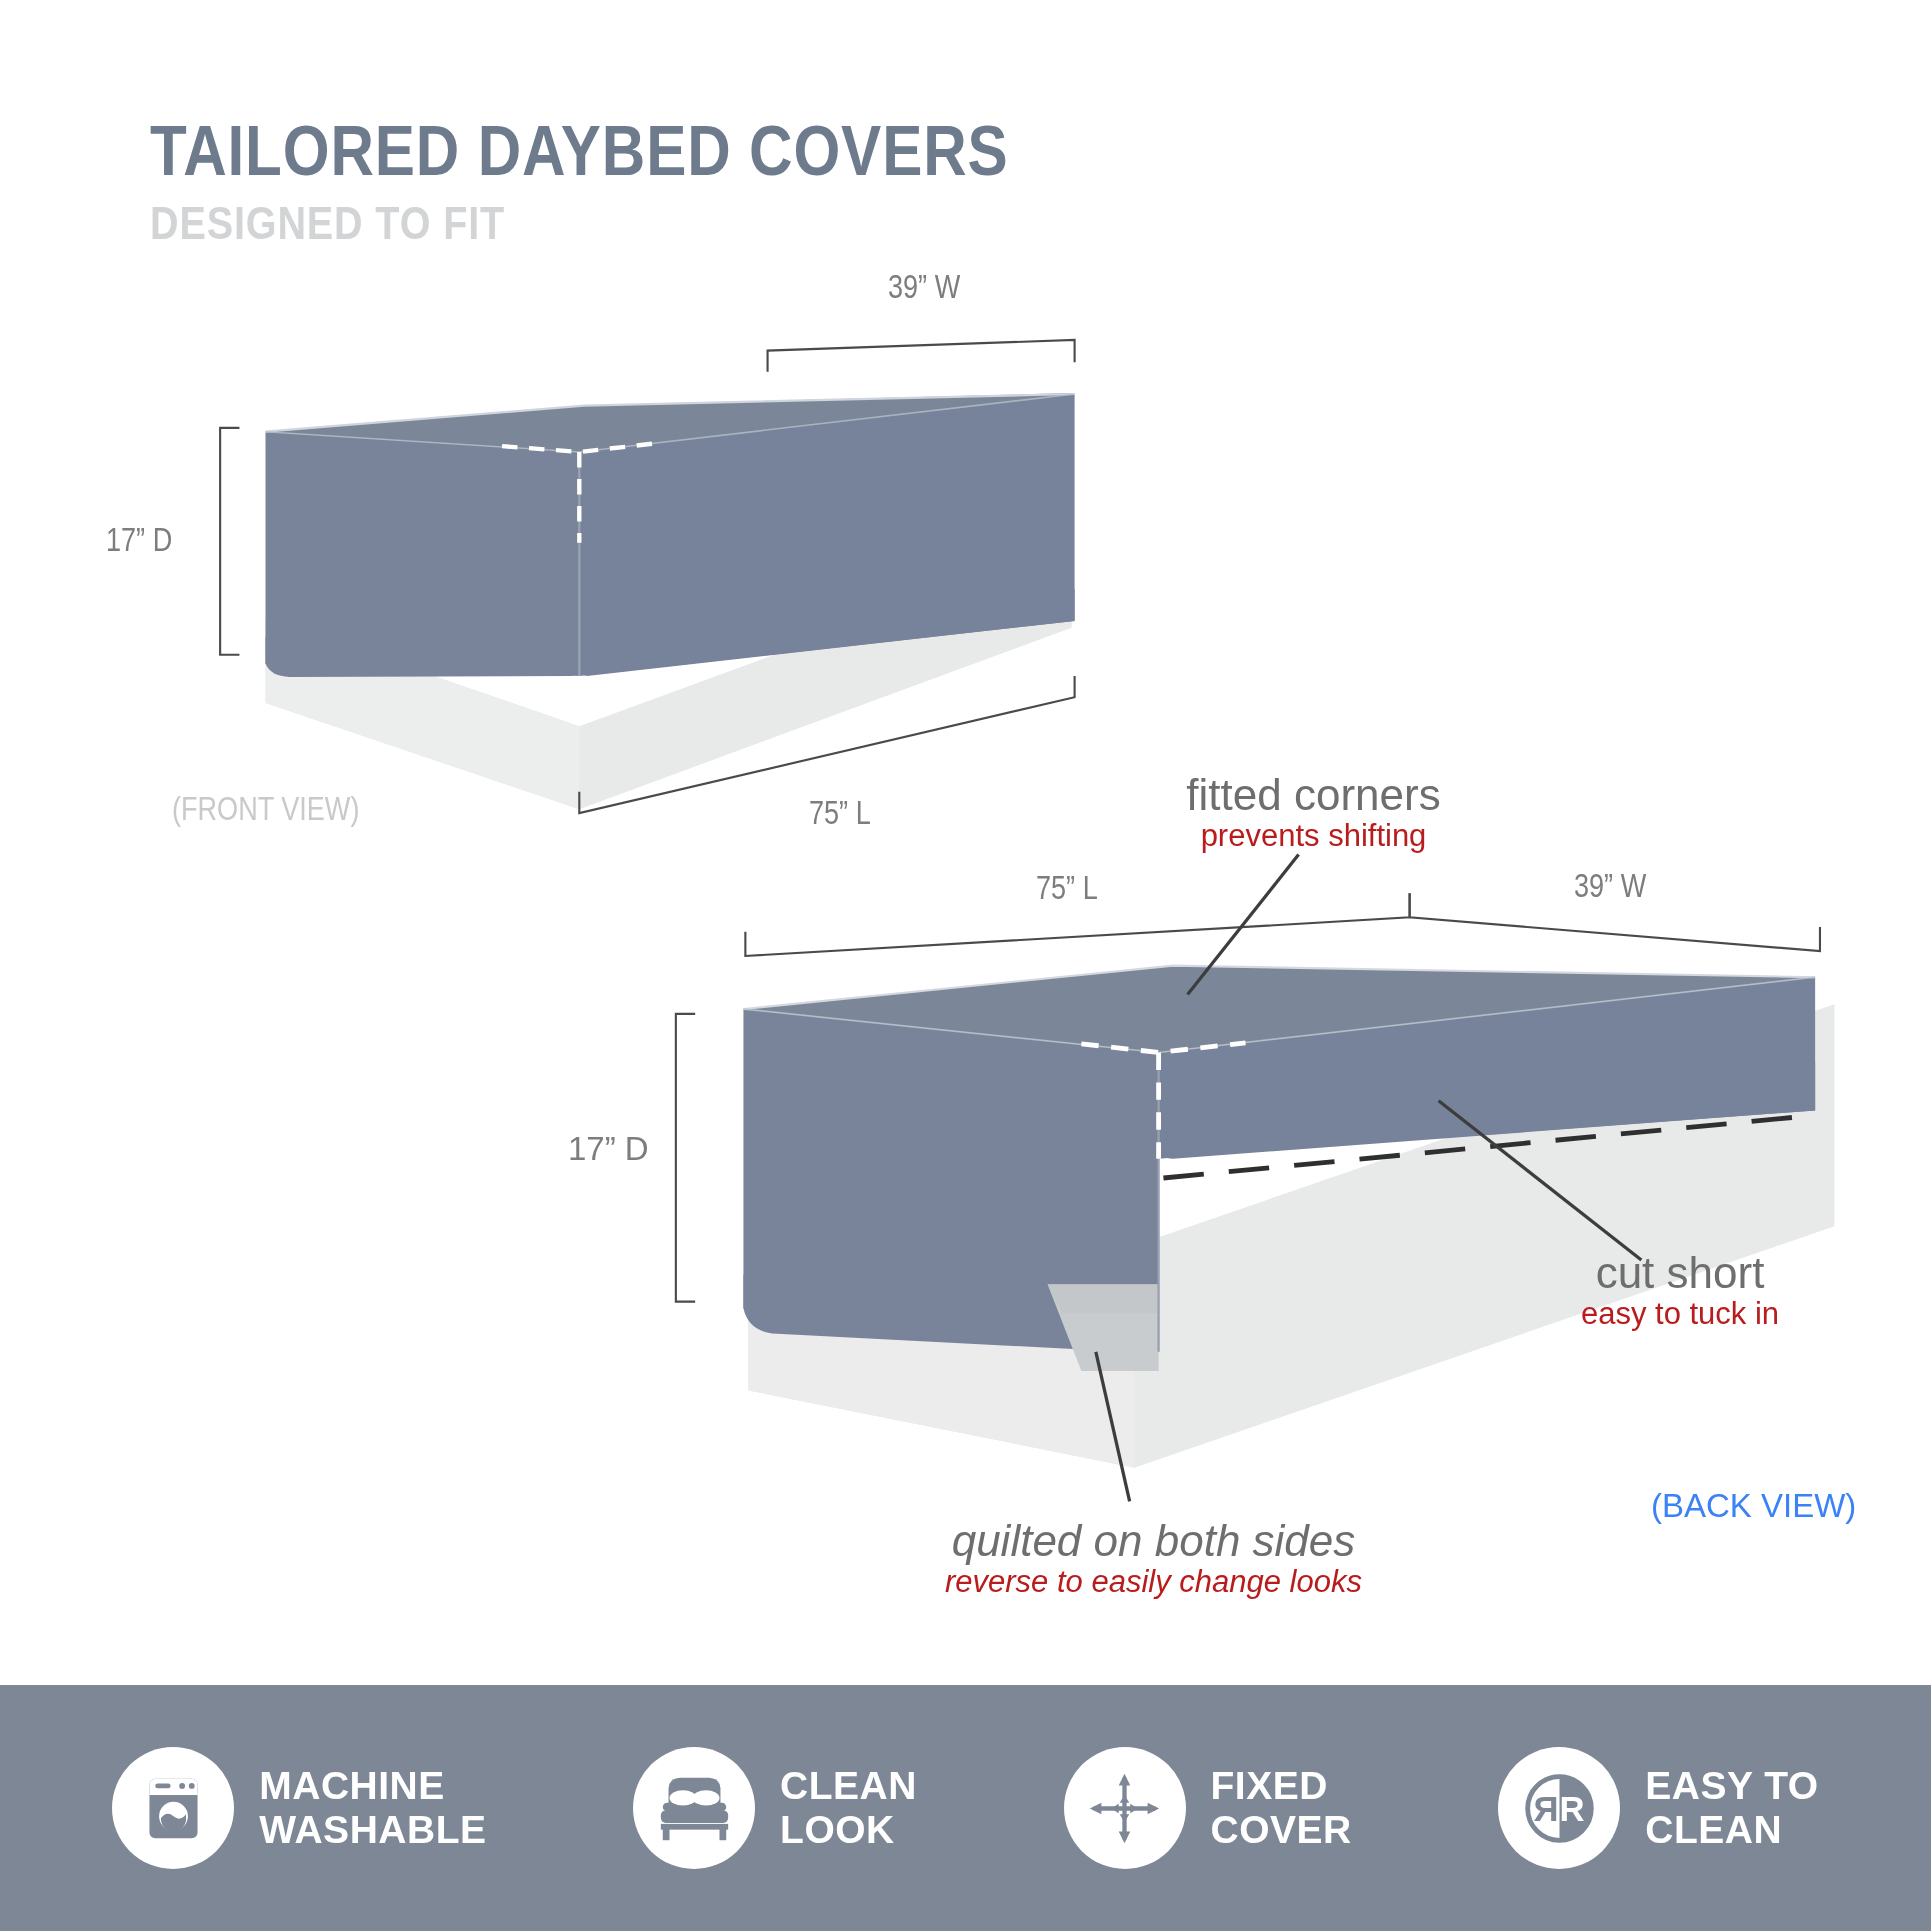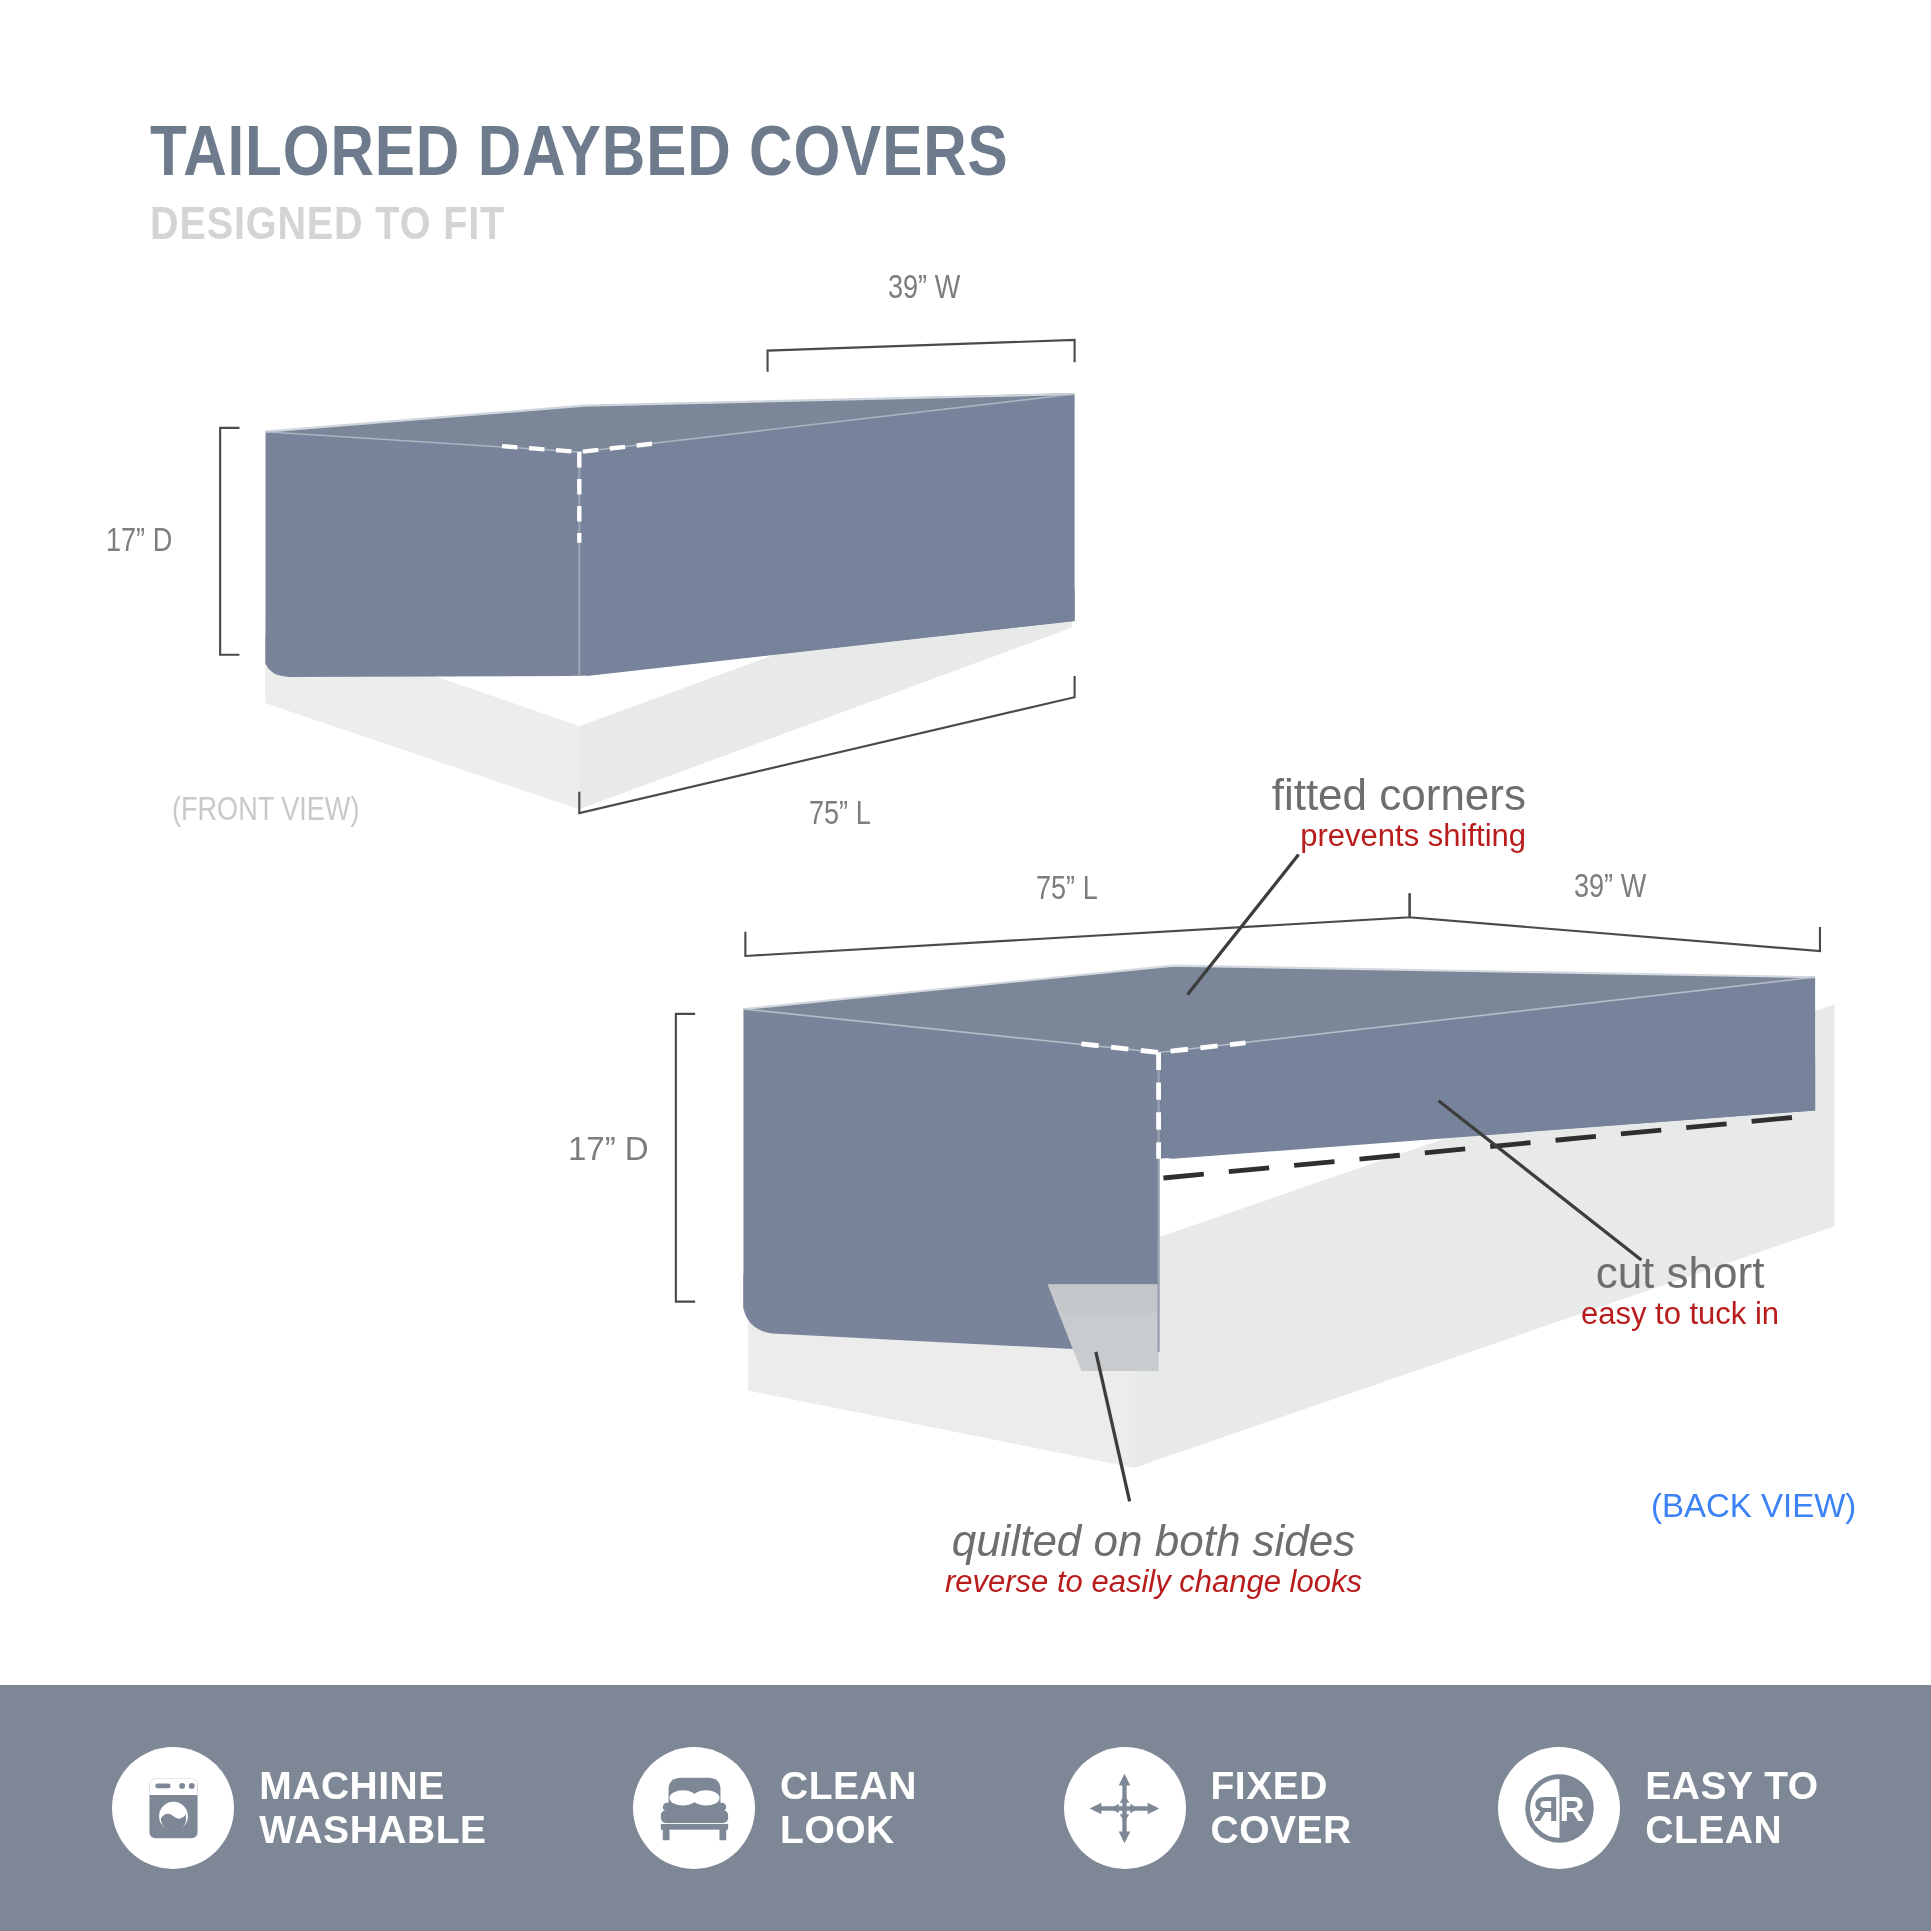--- a/index.html
+++ b/index.html
@@ -130,21 +130,21 @@
   <div class="lbl dim-cond" style="left:888px;top:268px;">39” W</div>
   <div class="lbl dim-cond" style="left:106px;top:521px;">17” D</div>
   <div class="lbl dim-cond" style="left:809px;top:794px;">75” L</div>
   <div class="lbl view-cond" style="left:172px;top:790px;">(FRONT VIEW)</div>
 
   <div class="lbl dim-cond" style="left:1036px;top:869px;">75” L</div>
   <div class="lbl dim-cond" style="left:1574px;top:867px;">39” W</div>
   <div class="lbl dim-reg" style="left:568px;top:1130px;">17” D</div>
   <div class="lbl view-reg" style="left:1651px;top:1487px;">(BACK VIEW)</div>
 
-  <div class="callout" style="left:1101px;top:772px;width:425px;text-align:right;">
+  <div class="callout" style="left:1101px;top:772px;width:425px;">
     <div class="big">fitted corners</div>
     <div class="small">prevents shifting</div>
   </div>
 
   <div class="callout" style="left:1487px;top:1250px;width:386px;">
     <div class="big">cut short</div>
     <div class="small">easy to tuck in</div>
   </div>
 
   <div class="callout" style="left:854px;top:1518px;width:599px;font-style:italic;">

